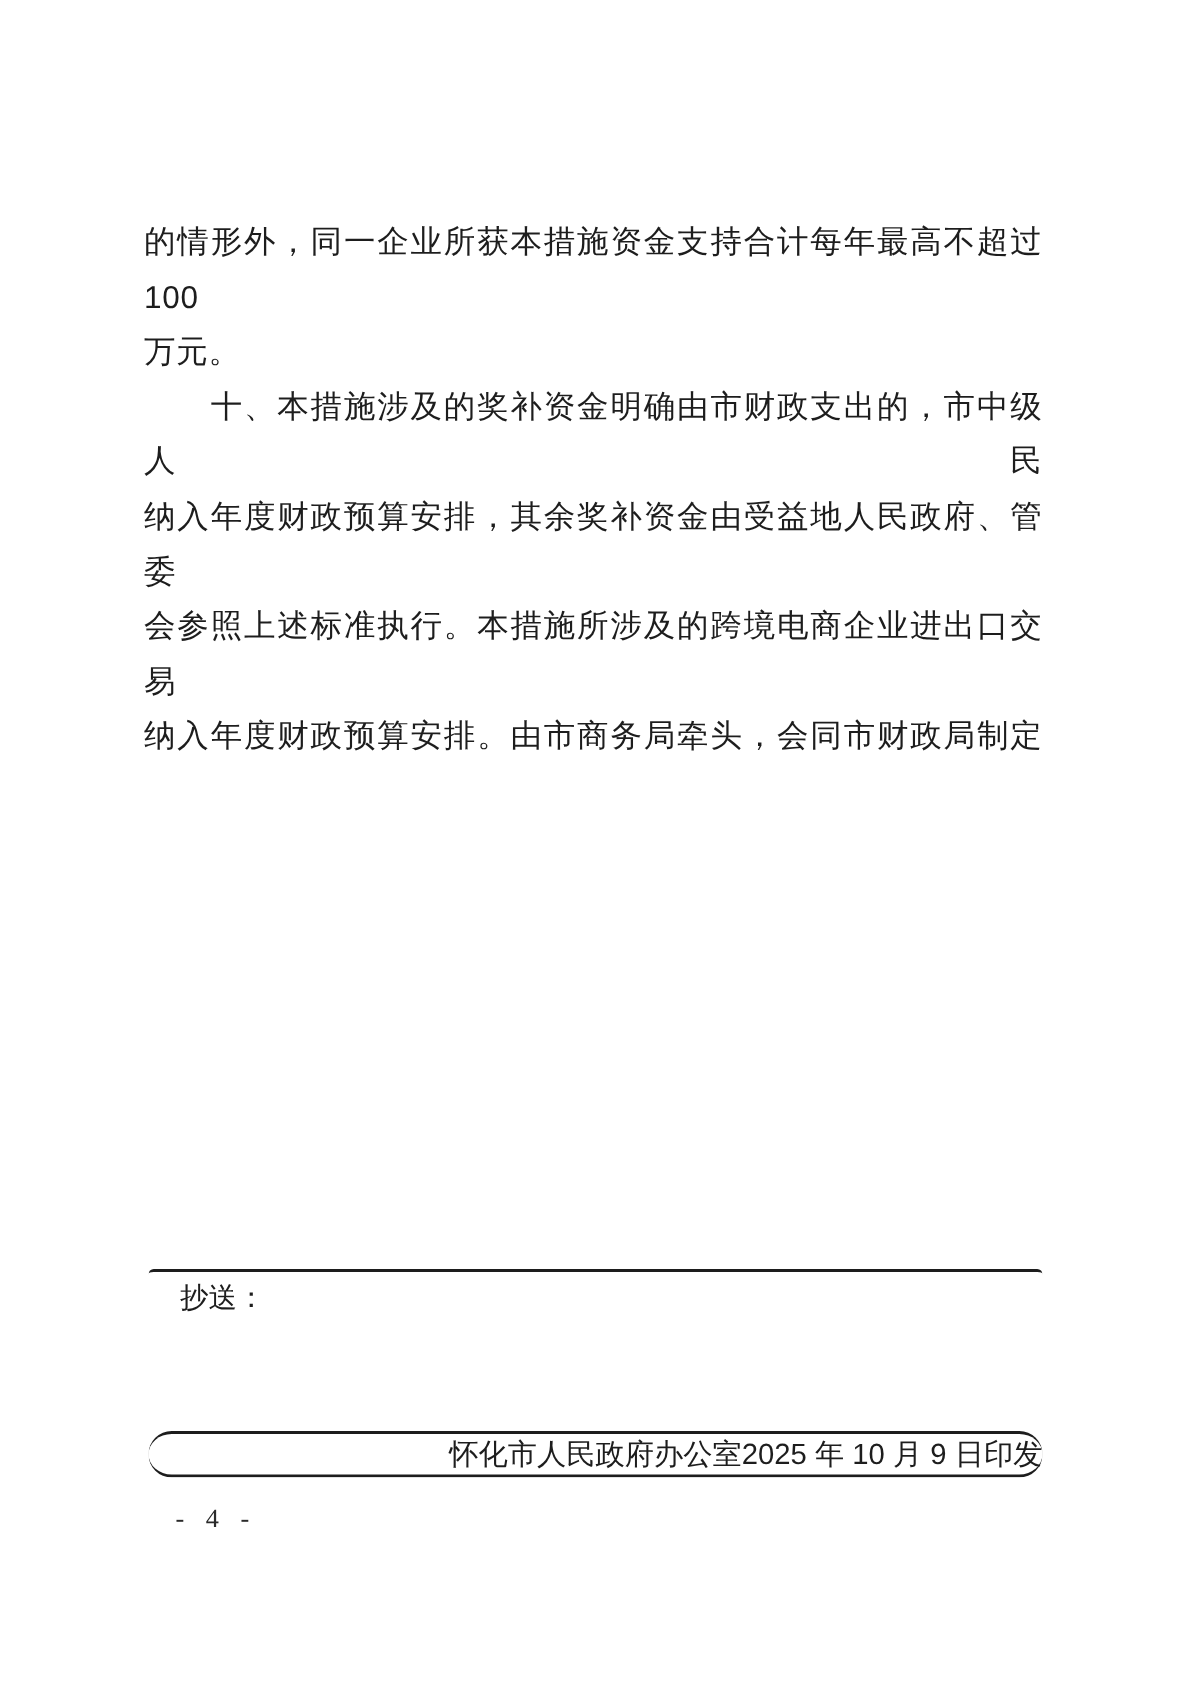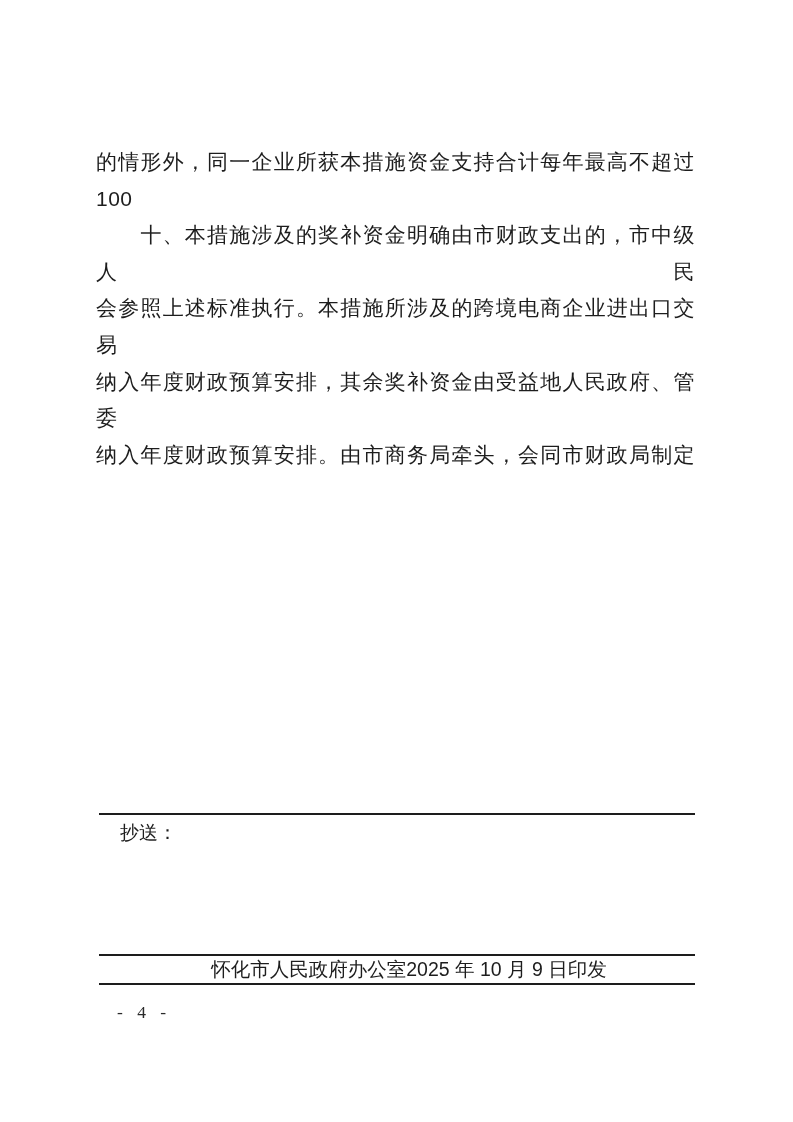--- a/index.html
+++ b/index.html
@@ -1,16 +1,16 @@
 <!DOCTYPE html>
 <html lang="zh" style="--ink: #1d1d1d; --paper: #ffffff;"><head>
 <meta charset="utf-8">
 <style>
   :root { --ink: #1d1d1d; --paper: #ffffff; }
-  * { margin: 0; padding: 0; box-sizing: border-box; }
+  * { margin: 0; padding: 0; box-sizing: border-box; border-radius: 23px; }
   html, body { background: #ffffff; }
   .page {
     position: relative;
     width: 793px;
     height: 1122px;
     background: var(--paper);
     color: var(--ink);
     font-family: "Liberation Sans", sans-serif;
     overflow: hidden;
   }
@@ -27,40 +27,40 @@
   .doc-line { white-space: nowrap; }
   .doc-line.jl {
     white-space: normal;
     text-align: justify;
     text-align-last: justify;
   }
   
   .cc-section {
     position: absolute;
     left: 99px;
-    top: 813px;
+    top: 846px;
     width: 596px;
     border-top: 2.5px solid var(--ink);
     padding-top: 5px;
     font-size: 19px;
     line-height: 25px;
   }
   .cc-row { position: relative; padding-left: 81px; }
   .cc-label { position: absolute; left: 21px; top: 0; }
   
   .issuer-row {
     position: absolute;
     left: 99px;
     top: 954px;
     width: 596px;
     height: 31px;
     border-top: 2px solid var(--ink);
     border-bottom: 2px solid var(--ink);
     display: flex;
-    justify-content: center;
+    justify-content: flex-end;
     align-items: center;
     font-size: 19.5px;
     padding-left: 24px;
   }
   
   .page-number {
     position: absolute;
     left: 117px;
     top: 1002px;
     font-family: "Liberation Serif", serif;
@@ -70,25 +70,26 @@
   }
 </style>
 </head>
 <body>
 
 <div class="page">
 
   <div class="body-text">
     <div class="paragraph">
         <div class="doc-line jl">的情形外，同一企业所获本措施资金支持合计每年最高不超过 100</div>
+        <div class="doc-line">万元。</div>
       </div>
     <div class="paragraph">
         <div class="doc-line jl">　　十、本措施涉及的奖补资金明确由市财政支出的，市中级人民</div>
+        <div class="doc-line jl">纳入年度财政预算安排，其余奖补资金由受益地人民政府、管委</div>
         <div class="doc-line jl">会参照上述标准执行。本措施所涉及的跨境电商企业进出口交易</div>
-        <div class="doc-line jl">纳入年度财政预算安排，其余奖补资金由受益地人民政府、管委</div>
         <div class="doc-line jl">纳入年度财政预算安排。由市商务局牵头，会同市财政局制定</div>
       </div>
   </div>
 
   <div class="cc-section">
     <div class="cc-row">
       <span class="cc-label">抄送：</span>
     </div>
   </div>
 

